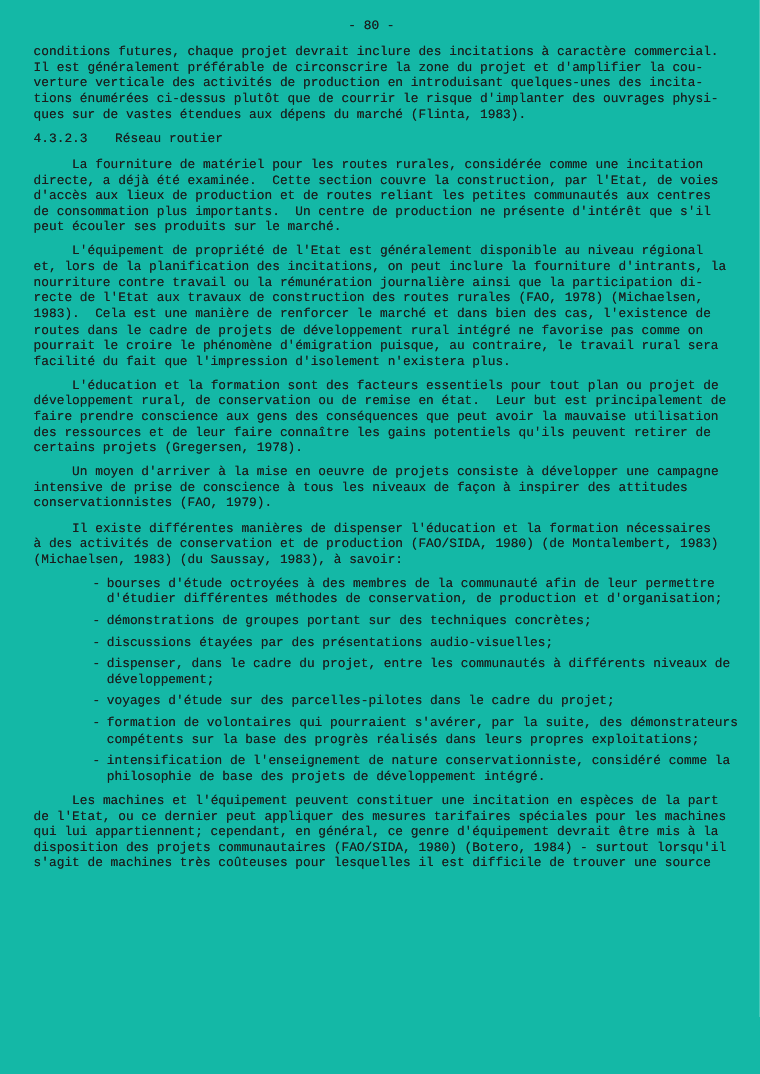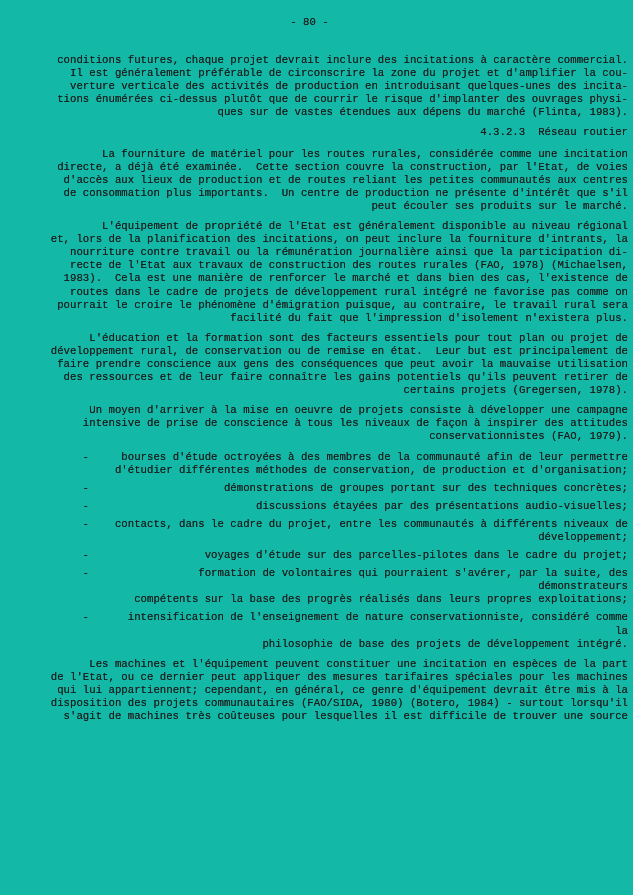--- a/index.html
+++ b/index.html
@@ -28,54 +28,52 @@
     position: absolute;
     top: 16px;
     left: 0;
     right: 14px;
     text-align: center;
     white-space: pre;
   }
   .content {
     position: absolute;
     left: 28px;
-    top: 54px;
+    top: 38px;
     width: 600px;
-    text-align: right;
   }
   .para {
     margin: 0 0 7px 0;
     white-space: pre-wrap;
   }
   .heading {
     margin: 4px 0 8px 0;
     font-size: inherit;
     font-weight: normal;
     white-space: pre;
   }
   .heading .section-title {
-    margin-left: 13px;
+    margin-left: 23px;
   }
   .bullet-list {
     list-style: none;
     margin: 0 0 7px 0;
     padding: 0 0 0 49px;
   }
   .bullet-item {
     display: flex;
     margin: 0 0 5px 0;
   }
   .dash {
     flex: 0 0 12px;
     width: 12px;
   }
   .bullet-text {
     white-space: pre-wrap;
     flex: 1 1 auto;
-    margin-left: 20px;
   }
 </style>
 </head>
 <body>
 
 <div class="page">
 
   <div class="page-number">- 80 -</div>
 
   <div class="content">
@@ -107,38 +105,41 @@
     <p class="para">     L'éducation et la formation sont des facteurs essentiels pour tout plan ou projet de
 développement rural, de conservation ou de remise en état.  Leur but est principalement de
 faire prendre conscience aux gens des conséquences que peut avoir la mauvaise utilisation
 des ressources et de leur faire connaître les gains potentiels qu'ils peuvent retirer de
 certains projets (Gregersen, 1978).</p>
 
     <p class="para">     Un moyen d'arriver à la mise en oeuvre de projets consiste à développer une campagne
 intensive de prise de conscience à tous les niveaux de façon à inspirer des attitudes
 conservationnistes (FAO, 1979).</p>
 
+    <p class="para">     Il existe différentes manières de dispenser l'éducation et la formation nécessaires
+à des activités de conservation et de production (FAO/SIDA, 1980) (de Montalembert, 1983)
+(Michaelsen, 1983) (du Saussay, 1983), à savoir:</p>
 
     <ul class="bullet-list">
       <li class="bullet-item">
         <span class="dash">-</span>
         <span class="bullet-text">bourses d'étude octroyées à des membres de la communauté afin de leur permettre
 d'étudier différentes méthodes de conservation, de production et d'organisation;</span>
       </li>
       <li class="bullet-item">
         <span class="dash">-</span>
         <span class="bullet-text">démonstrations de groupes portant sur des techniques concrètes;</span>
       </li>
       <li class="bullet-item">
         <span class="dash">-</span>
         <span class="bullet-text">discussions étayées par des présentations audio-visuelles;</span>
       </li>
       <li class="bullet-item">
         <span class="dash">-</span>
-        <span class="bullet-text">contacts, dans le cadre du projet, entre les communautés à différents niveaux de
+        <span class="bullet-text">dispenser, dans le cadre du projet, entre les communautés à différents niveaux de
 développement;</span>
       </li>
       <li class="bullet-item">
         <span class="dash">-</span>
         <span class="bullet-text">voyages d'étude sur des parcelles-pilotes dans le cadre du projet;</span>
       </li>
       <li class="bullet-item">
         <span class="dash">-</span>
         <span class="bullet-text">formation de volontaires qui pourraient s'avérer, par la suite, des démonstrateurs
 compétents sur la base des progrès réalisés dans leurs propres exploitations;</span>

